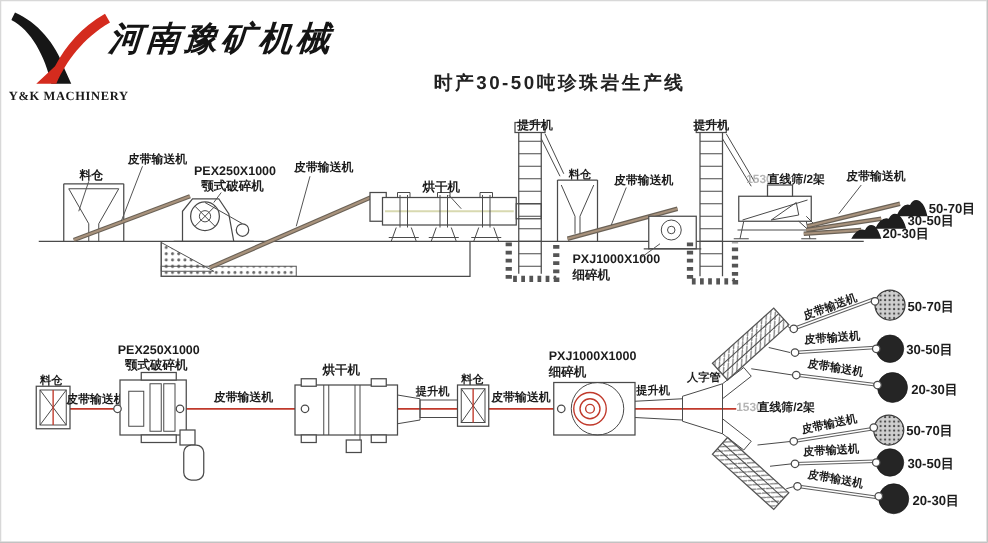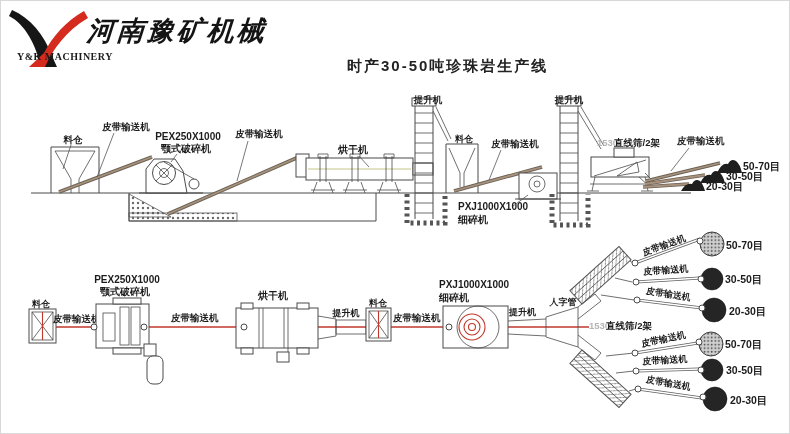--- a/index.html
+++ b/index.html
@@ -1,22 +1,22 @@
 <!DOCTYPE html>
 <html><head>
 <meta charset="utf-8">
 <style>
   html,body{margin:0;padding:0;background:#888;}
   .canvas{position:relative;width:790px;height:434px;background:#ffffff;overflow:hidden;
           border:1px solid #d8d8d8;box-sizing:border-box;
           font-family:"Liberation Sans","DejaVu Sans",sans-serif;}
   .hdr{position:absolute;left:0;top:0;width:430px;height:90px;}
   .logo{position:absolute;left:8px;top:6px;}
-  .logo-cap{position:absolute;left:6px;top:50px;font-family:"Liberation Serif","DejaVu Serif",serif;
-            font-weight:bold;font-size:10px;letter-spacing:.5px;color:#1a1a1a;white-space:nowrap;margin-left:10px;}
+  .logo-cap{position:absolute;left:6px;top:71px;font-family:"Liberation Serif","DejaVu Serif",serif;
+            font-weight:bold;font-size:10px;letter-spacing:.5px;color:#1a1a1a;white-space:nowrap;}
   .cname{position:absolute;left:86px;top:12px;font-size:27px;font-weight:bold;font-style:italic;
          letter-spacing:3px;color:#141414;white-space:nowrap;transform:skewX(-4deg);}
   .phone{position:absolute;left:104px;top:42px;font-size:25px;font-weight:bold;font-style:italic;
          letter-spacing:2px;color:#d6372a;white-space:nowrap;}
   .ptitle{position:absolute;left:336px;top:56px;font-size:15px;font-weight:bold;letter-spacing:2px;
           color:#222;white-space:nowrap;padding-left:10px;}
   svg.diag{position:absolute;left:0;top:0;}
   .ln{stroke:#4a4a4a;stroke-width:1;fill:none;}
   .lnth{stroke:#4a4a4a;stroke-width:.8;fill:none;}
   .wfill{fill:#fff;stroke:#4a4a4a;stroke-width:1;}

